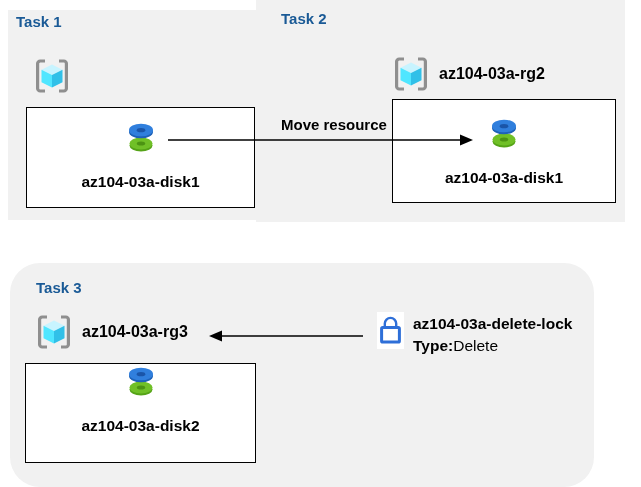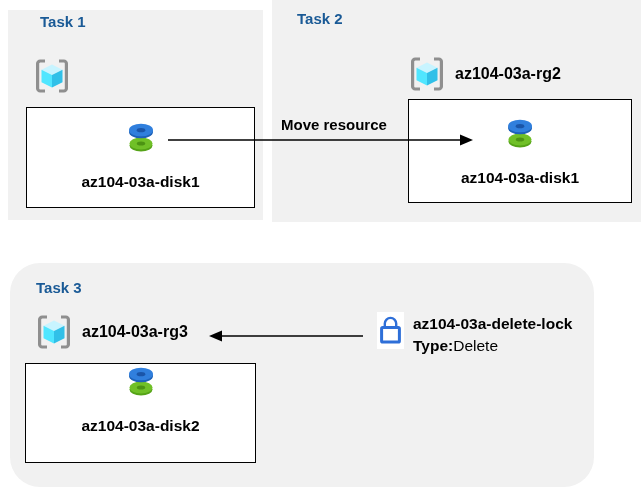--- a/index.html
+++ b/index.html
@@ -3,25 +3,25 @@
 <meta charset="utf-8">
 <style>
   * { margin:0; padding:0; box-sizing:border-box; }
   html,body { background:#ffffff; }
   body { font-family:"Liberation Sans", sans-serif; color:#000; }
 
   .canvas { position:relative; width:641px; height:487px; background:#ffffff; overflow:hidden; }
 
   .panel { position:absolute; background:var(--panel-gray, #f1f1f1); }
   .panel.t1 { left:8px;   top:10px;  width:255px; height:210px; }
-  .panel.t2 { left:272px; top:0;     width:369px; height:222px;text-align:right; }
+  .panel.t2 { left:256px; top:0;     width:369px; height:222px;text-align:right; }
   .panel.t3 { left:10px;  top:263px; width:584px; height:224px;border-radius:30px; }
 
   .task-title { position:absolute; font-size:15px; font-weight:700; color:var(--task-title-blue, #1a5a96); white-space:nowrap; }
-  .t1 .task-title { left:32px; top:3px;  }
+  .t1 .task-title { left:8px; top:3px;  }
   .t2 .task-title { left:25px; top:10px; }
   .t3 .task-title { left:26px; top:16px; }
 
   .rg-row { position:absolute; display:flex; align-items:center; gap:9px; }
   .t1 .rg-row { left:25px;  top:47px; }
   .t2 .rg-row { left:136px; top:55px; }
   .t3 .rg-row { left:25px;  top:50px; }
 
   .rg-label { font-size:16px; font-weight:700; white-space:nowrap; }
 

